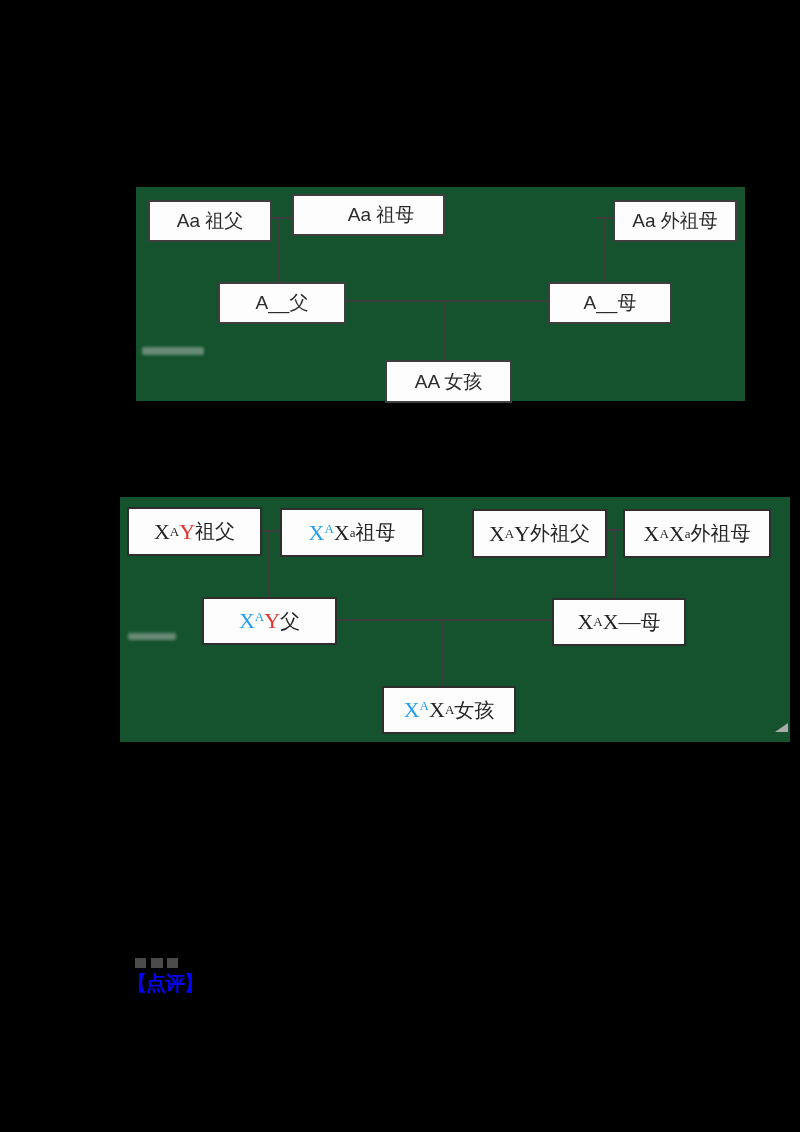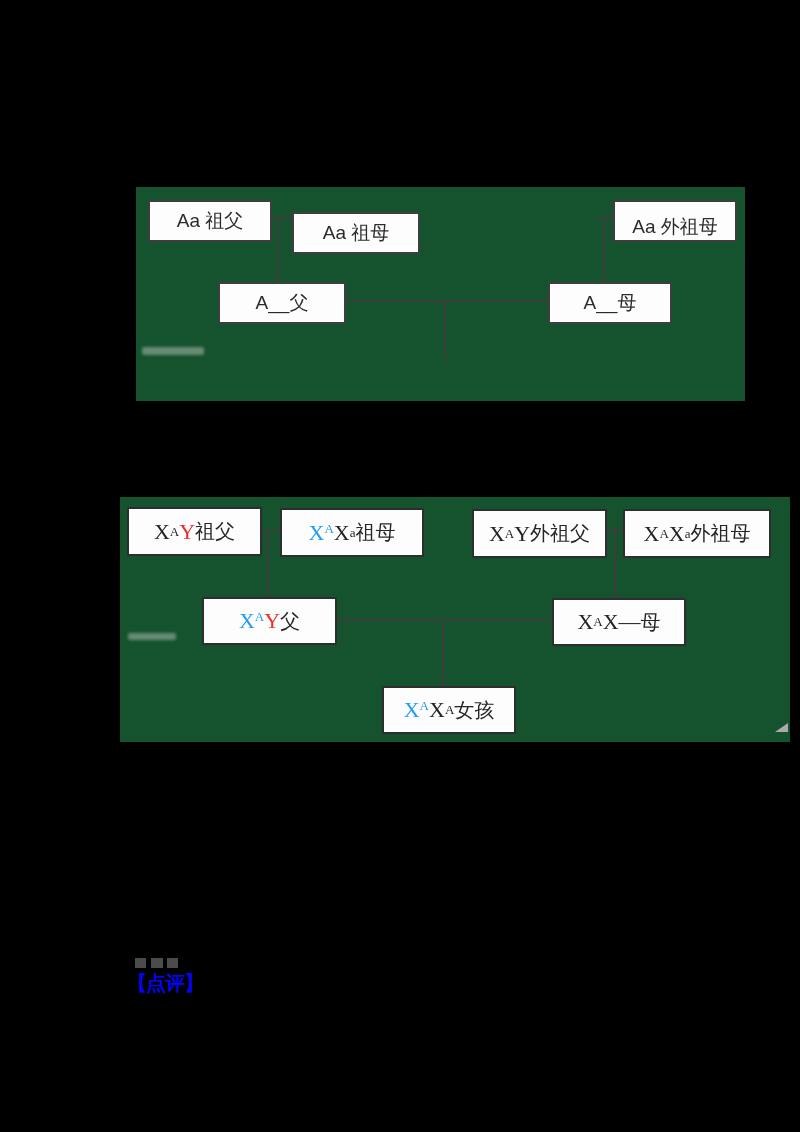--- a/index.html
+++ b/index.html
@@ -12,23 +12,23 @@
   .p2{left:120px;top:497px;width:670px;height:245px;}
 
   
   .node,.node2{position:absolute;display:flex;align-items:center;justify-content:center;
         background:#fdfdfd;color:#2b2b2b;white-space:nowrap;}
   .node{border:2px solid #3e3e3e;font-size:19px;}
   .node2{border:2px solid #2e2e2e;font-size:20px;}
 
   
   .a1{left:12px;top:13px;width:120px;height:38px;}
-  .a2{left:156px;top:25px;width:124px;height:38px;}
+  .a2{left:156px;top:7px;width:124px;height:38px;padding-left:25px;}
   .a3{left:334px;top:13px;width:126px;height:38px;}
-  .a4{left:477px;top:13px;width:120px;height:38px;align-items:flex-end;}
+  .a4{left:477px;top:13px;width:120px;height:38px;}
   .a5{left:82px;top:95px;width:124px;height:38px;text-align:center;}
   .a6{left:412px;top:95px;width:120px;height:38px;}
   .a7{left:249px;top:173px;width:123px;height:39px;}
 
   
   .b1{left:7px;top:10px;width:131px;height:45px;}
   .b2{left:160px;top:11px;width:140px;height:45px;}
   .b3{left:352px;top:12px;width:131px;height:45px;}
   .b4{left:503px;top:12px;width:144px;height:45px;}
   .b5{left:82px;top:100px;width:131px;height:44px;}
@@ -101,20 +101,23 @@
       </div>
     <div class="node a4">
         <span>Aa 外祖母</span>
       </div>
     <div class="node a5">
         <span>A__父</span>
       </div>
     <div class="node a6">
         <span>A__母</span>
       </div>
+    <div class="node a7">
+        <span>AA 女孩</span>
+      </div>
   </section>
 
   <section class="panel p2">
     <div class="ln d1h"></div>
     <div class="ln d1v"></div>
     <div class="ln d2h"></div>
     <div class="ln d2v"></div>
     <div class="ln d3h"></div>
     <div class="ln d3v"></div>
     <div class="smudge s1"></div>

